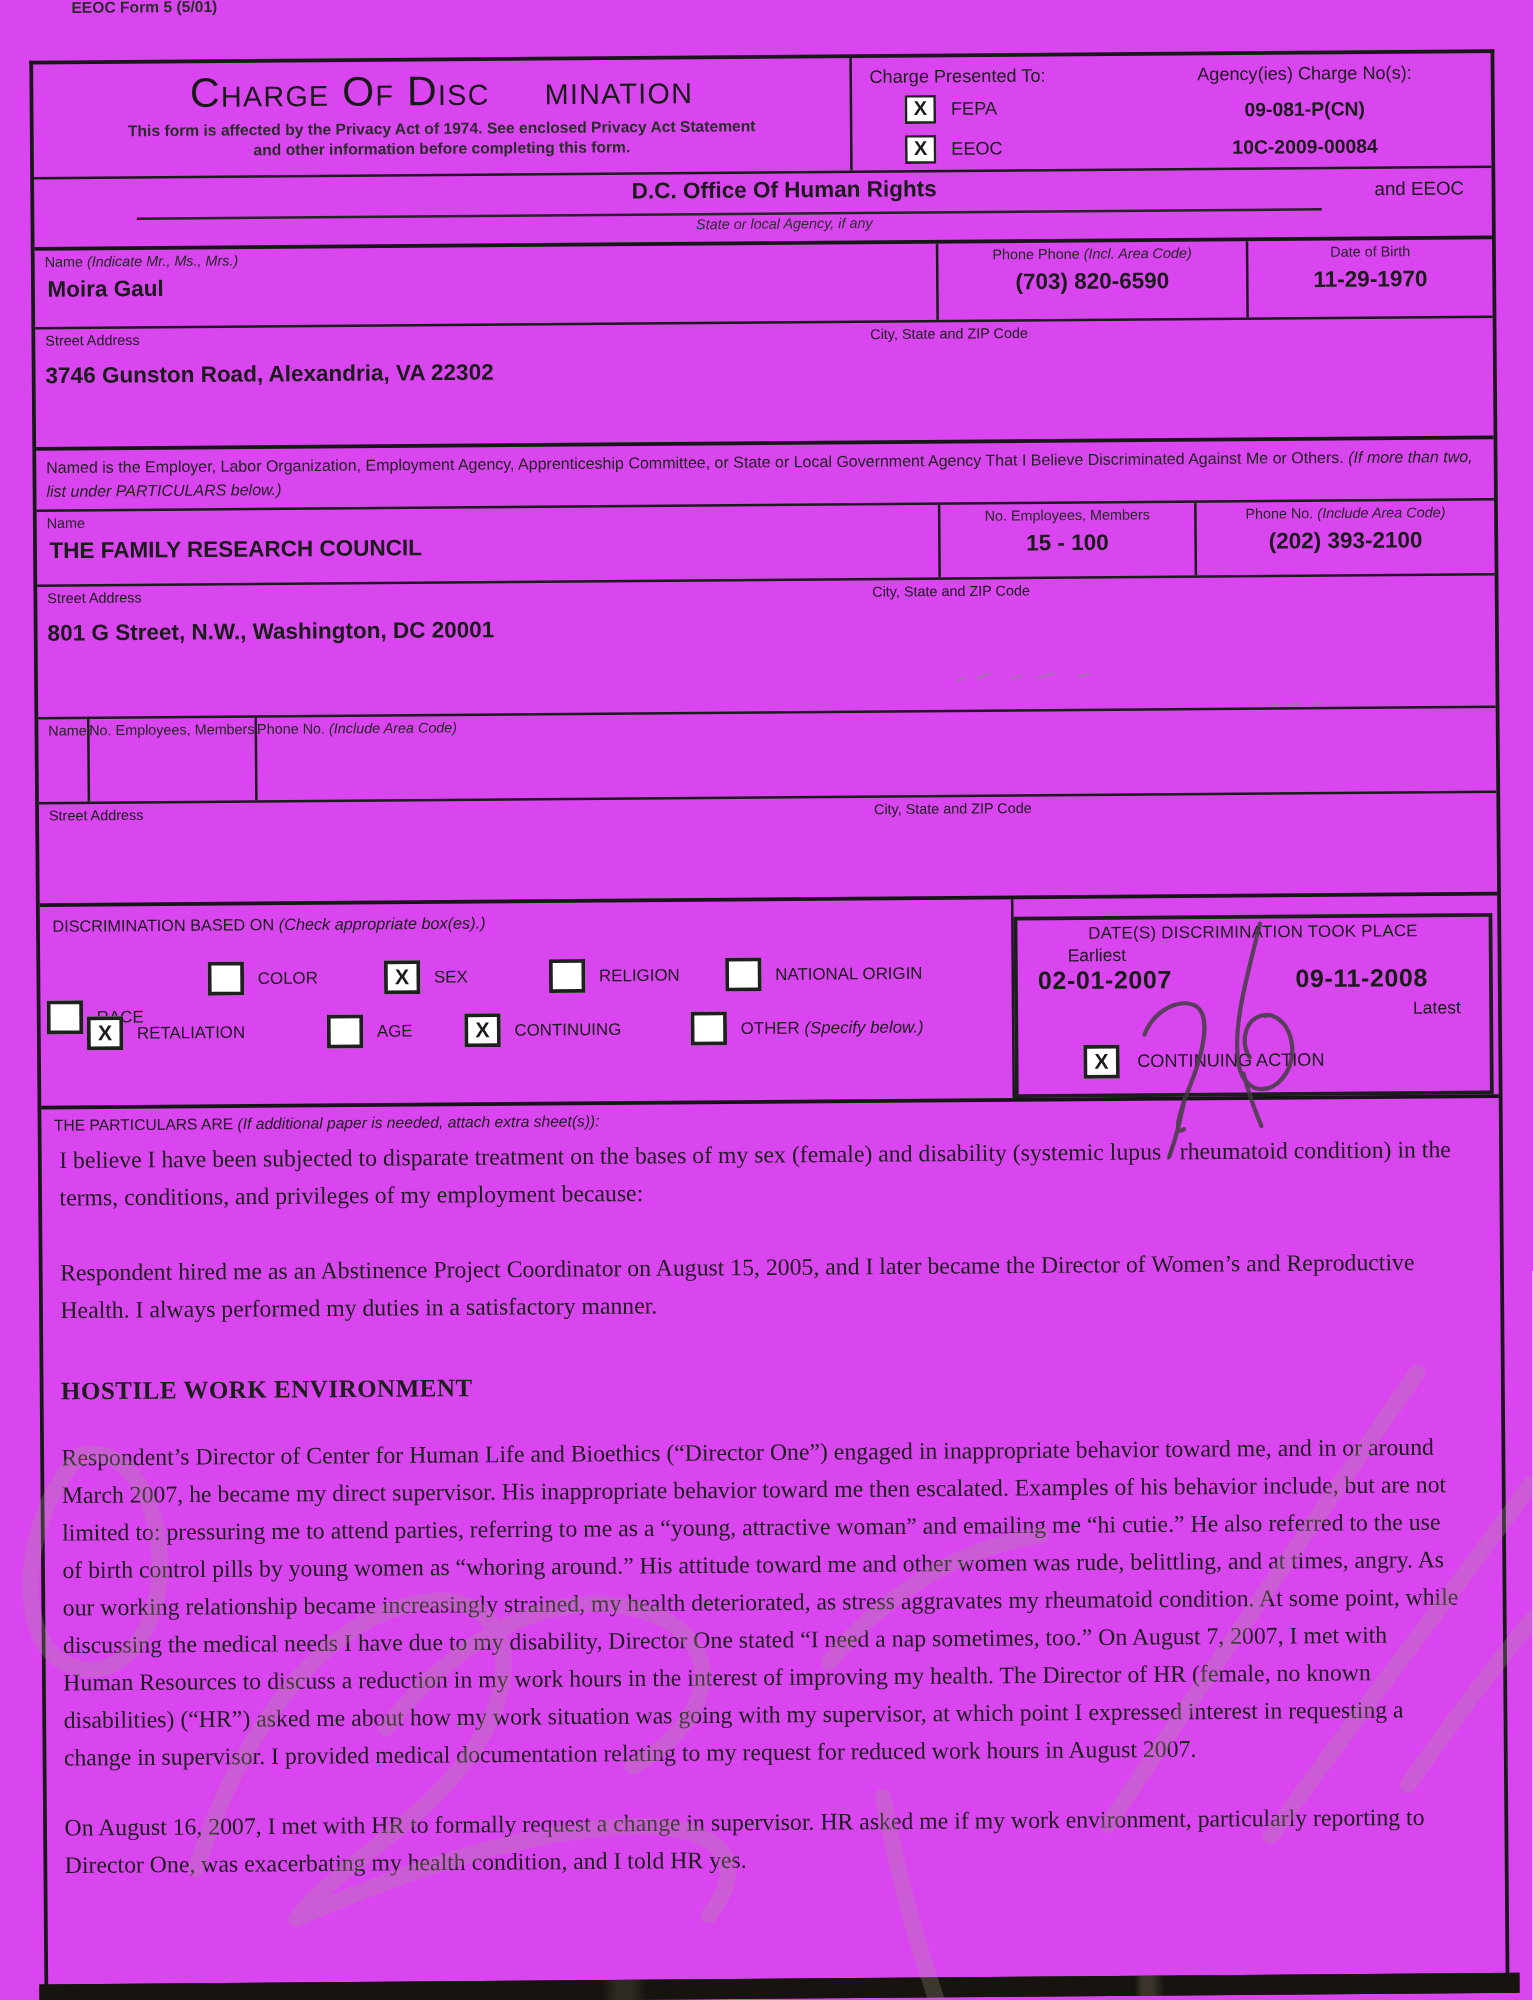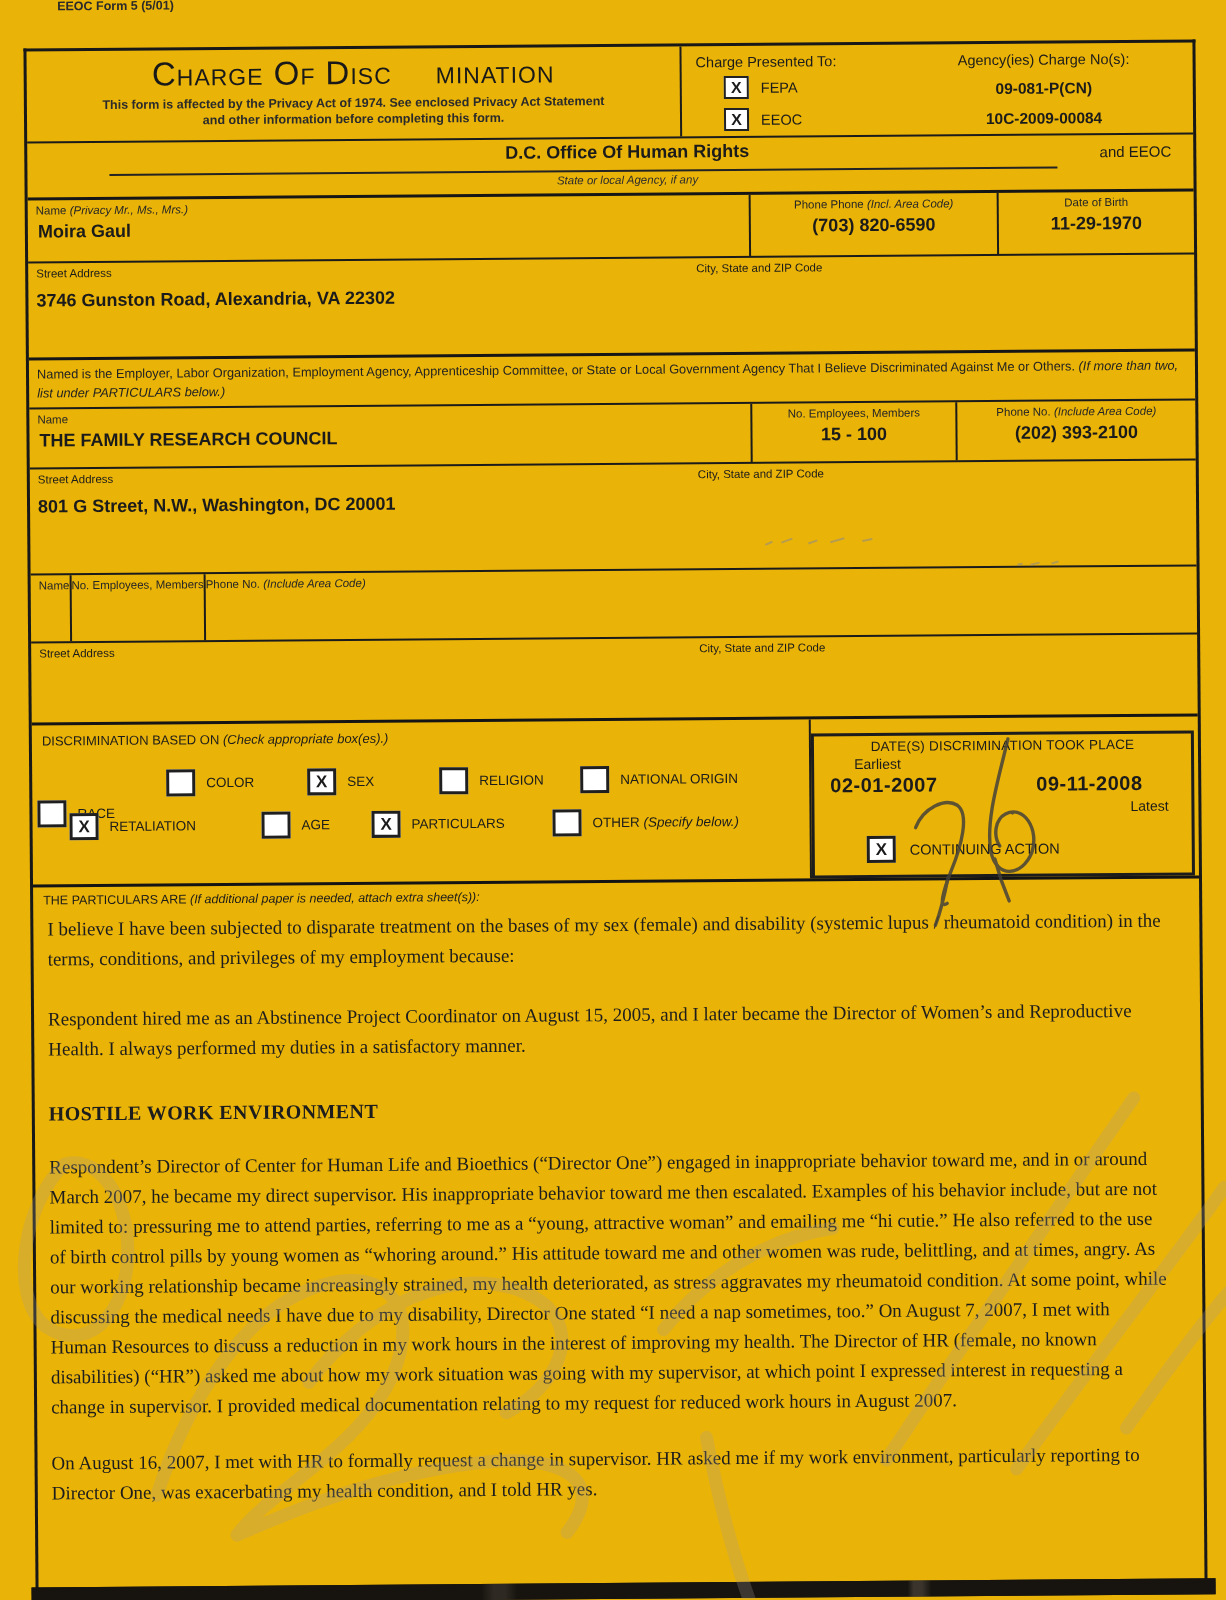--- a/index.html
+++ b/index.html
@@ -1,18 +1,18 @@
 <!DOCTYPE html>
 <html><head>
 <meta charset="utf-8">
 <style>
   html,body{margin:0;padding:0;background:#ffffff;}
   .page{
     position:relative;width:1226px;height:1600px;overflow:hidden;
-    background:#eab308;font-family:"Liberation Sans",sans-serif;color:#1b1b1b;
+    background:#d946ef;font-family:"Liberation Sans",sans-serif;color:#1b1b1b;
   }
   .sheet{position:absolute;inset:0;transform:rotate(-0.45deg);transform-origin:50% 55%;}
   .form-no{position:absolute;top:-5px;left:64px;font-size:12.5px;font-weight:bold;color:#2a2a2a;}
   .form-box{
     position:absolute;top:44px;left:30px;width:1172px;height:1541px;box-sizing:border-box;
     border:3px solid #181818;border-bottom:none;
   }
   .row{position:relative;box-sizing:border-box;}
 
   
@@ -133,21 +133,21 @@
 
       <div class="row agency-row">
         <div class="agency-name">D.C. Office Of Human Rights</div>
         <div class="and-eeoc">and EEOC</div>
         <div class="agency-underline"></div>
         <div class="agency-caption">State or local Agency, if any</div>
       </div>
 
       <div class="row fcells person-row">
         <div class="fcell c1">
-          <div class="flabel"><span>Name</span> <span class="it">(Privacy Mr., Ms., Mrs.)</span></div>
+          <div class="flabel"><span>Name</span> <span class="it">(Indicate Mr., Ms., Mrs.)</span></div>
           <div class="fvalue">Moira Gaul</div>
         </div>
         <div class="fcell b c2">
           <div class="flabel center"><span>Phone Phone</span> <span class="it">(Incl. Area Code)</span></div>
           <div class="fvalue center">(703) 820-6590</div>
         </div>
         <div class="fcell b c3">
           <div class="flabel center">Date of Birth</div>
           <div class="fvalue center">11-29-1970</div>
         </div>
@@ -244,21 +244,21 @@
         <div class="cbitem" style="left:229px;top:88px;justify-content:space-between;">
           <span class="cbox">
               <span></span>
             </span>
           <span>AGE</span>
         </div>
         <div class="cbitem" style="left:339px;top:88px;">
           <span class="cbox">
               <span>X</span>
             </span>
-          <span>PARTICULARS</span>
+          <span>CONTINUING</span>
         </div>
         <div class="cbitem" style="left:520px;top:88px;">
           <span class="cbox">
               <span></span>
             </span>
           <span><span>OTHER</span> <span class="it">(Specify below.)</span></span>
         </div>
 
         <div class="dates-box">
           <div class="d-label">DATE(S) DISCRIMINATION TOOK PLACE</div>

